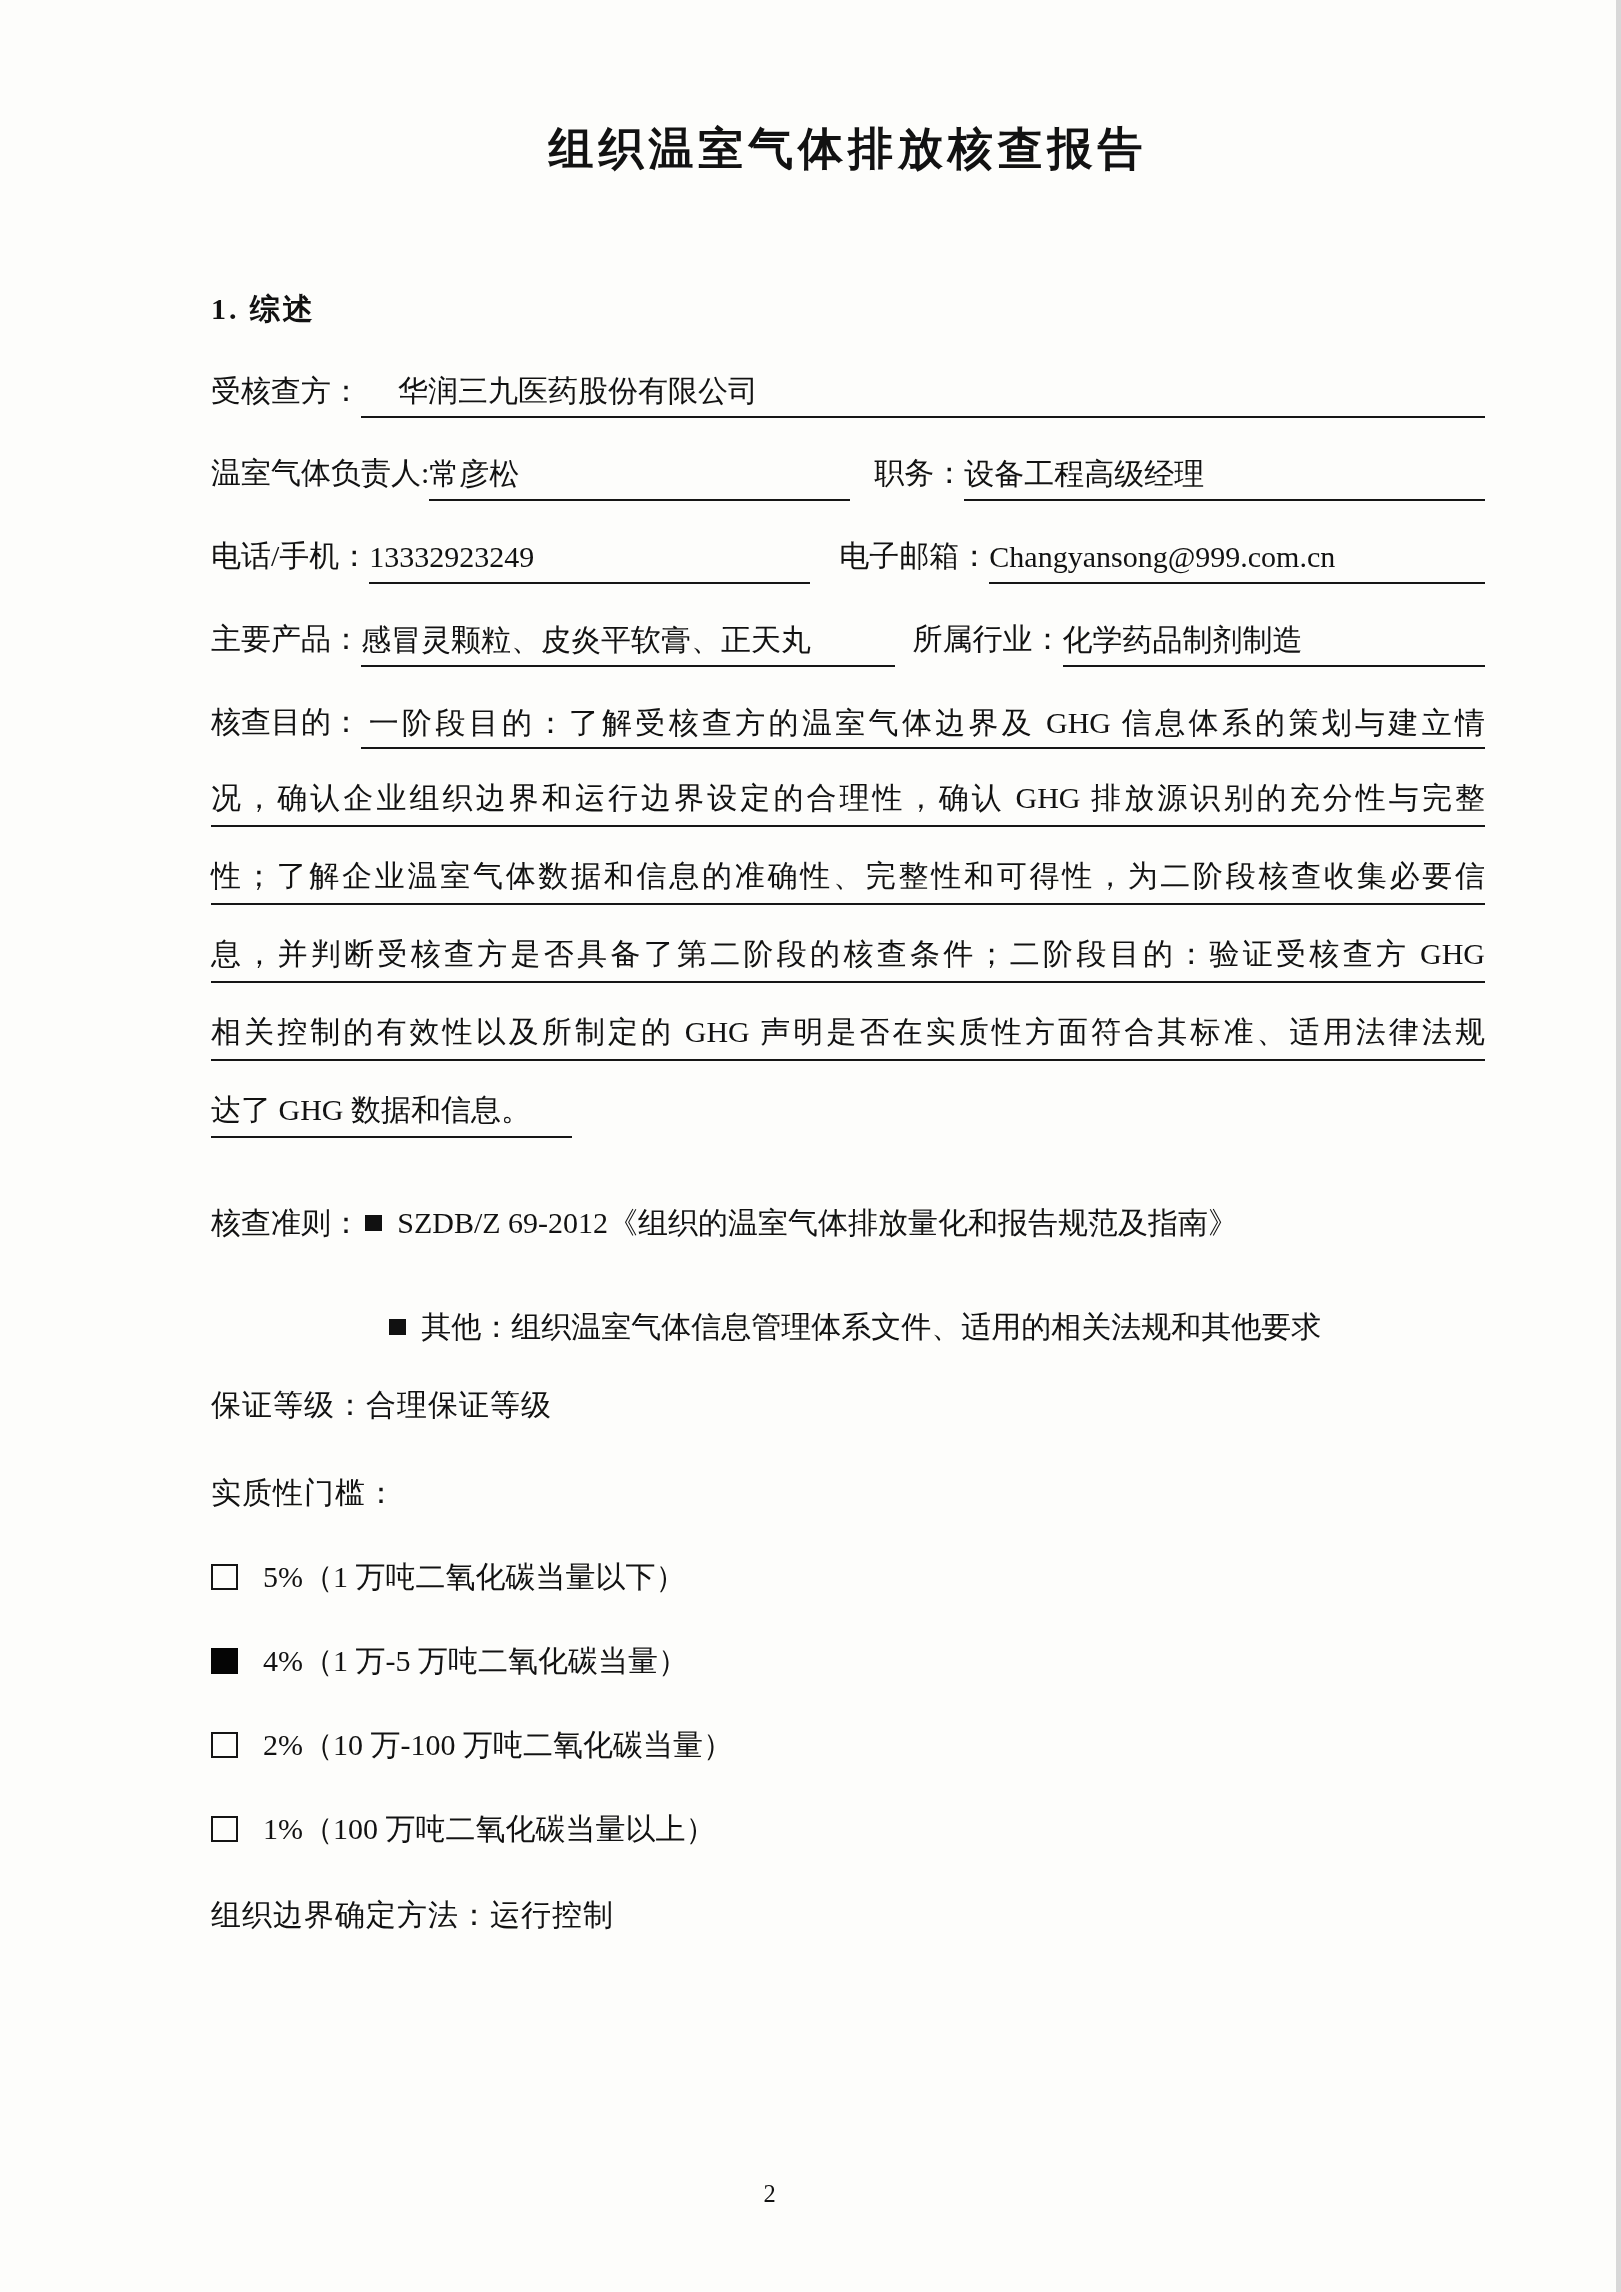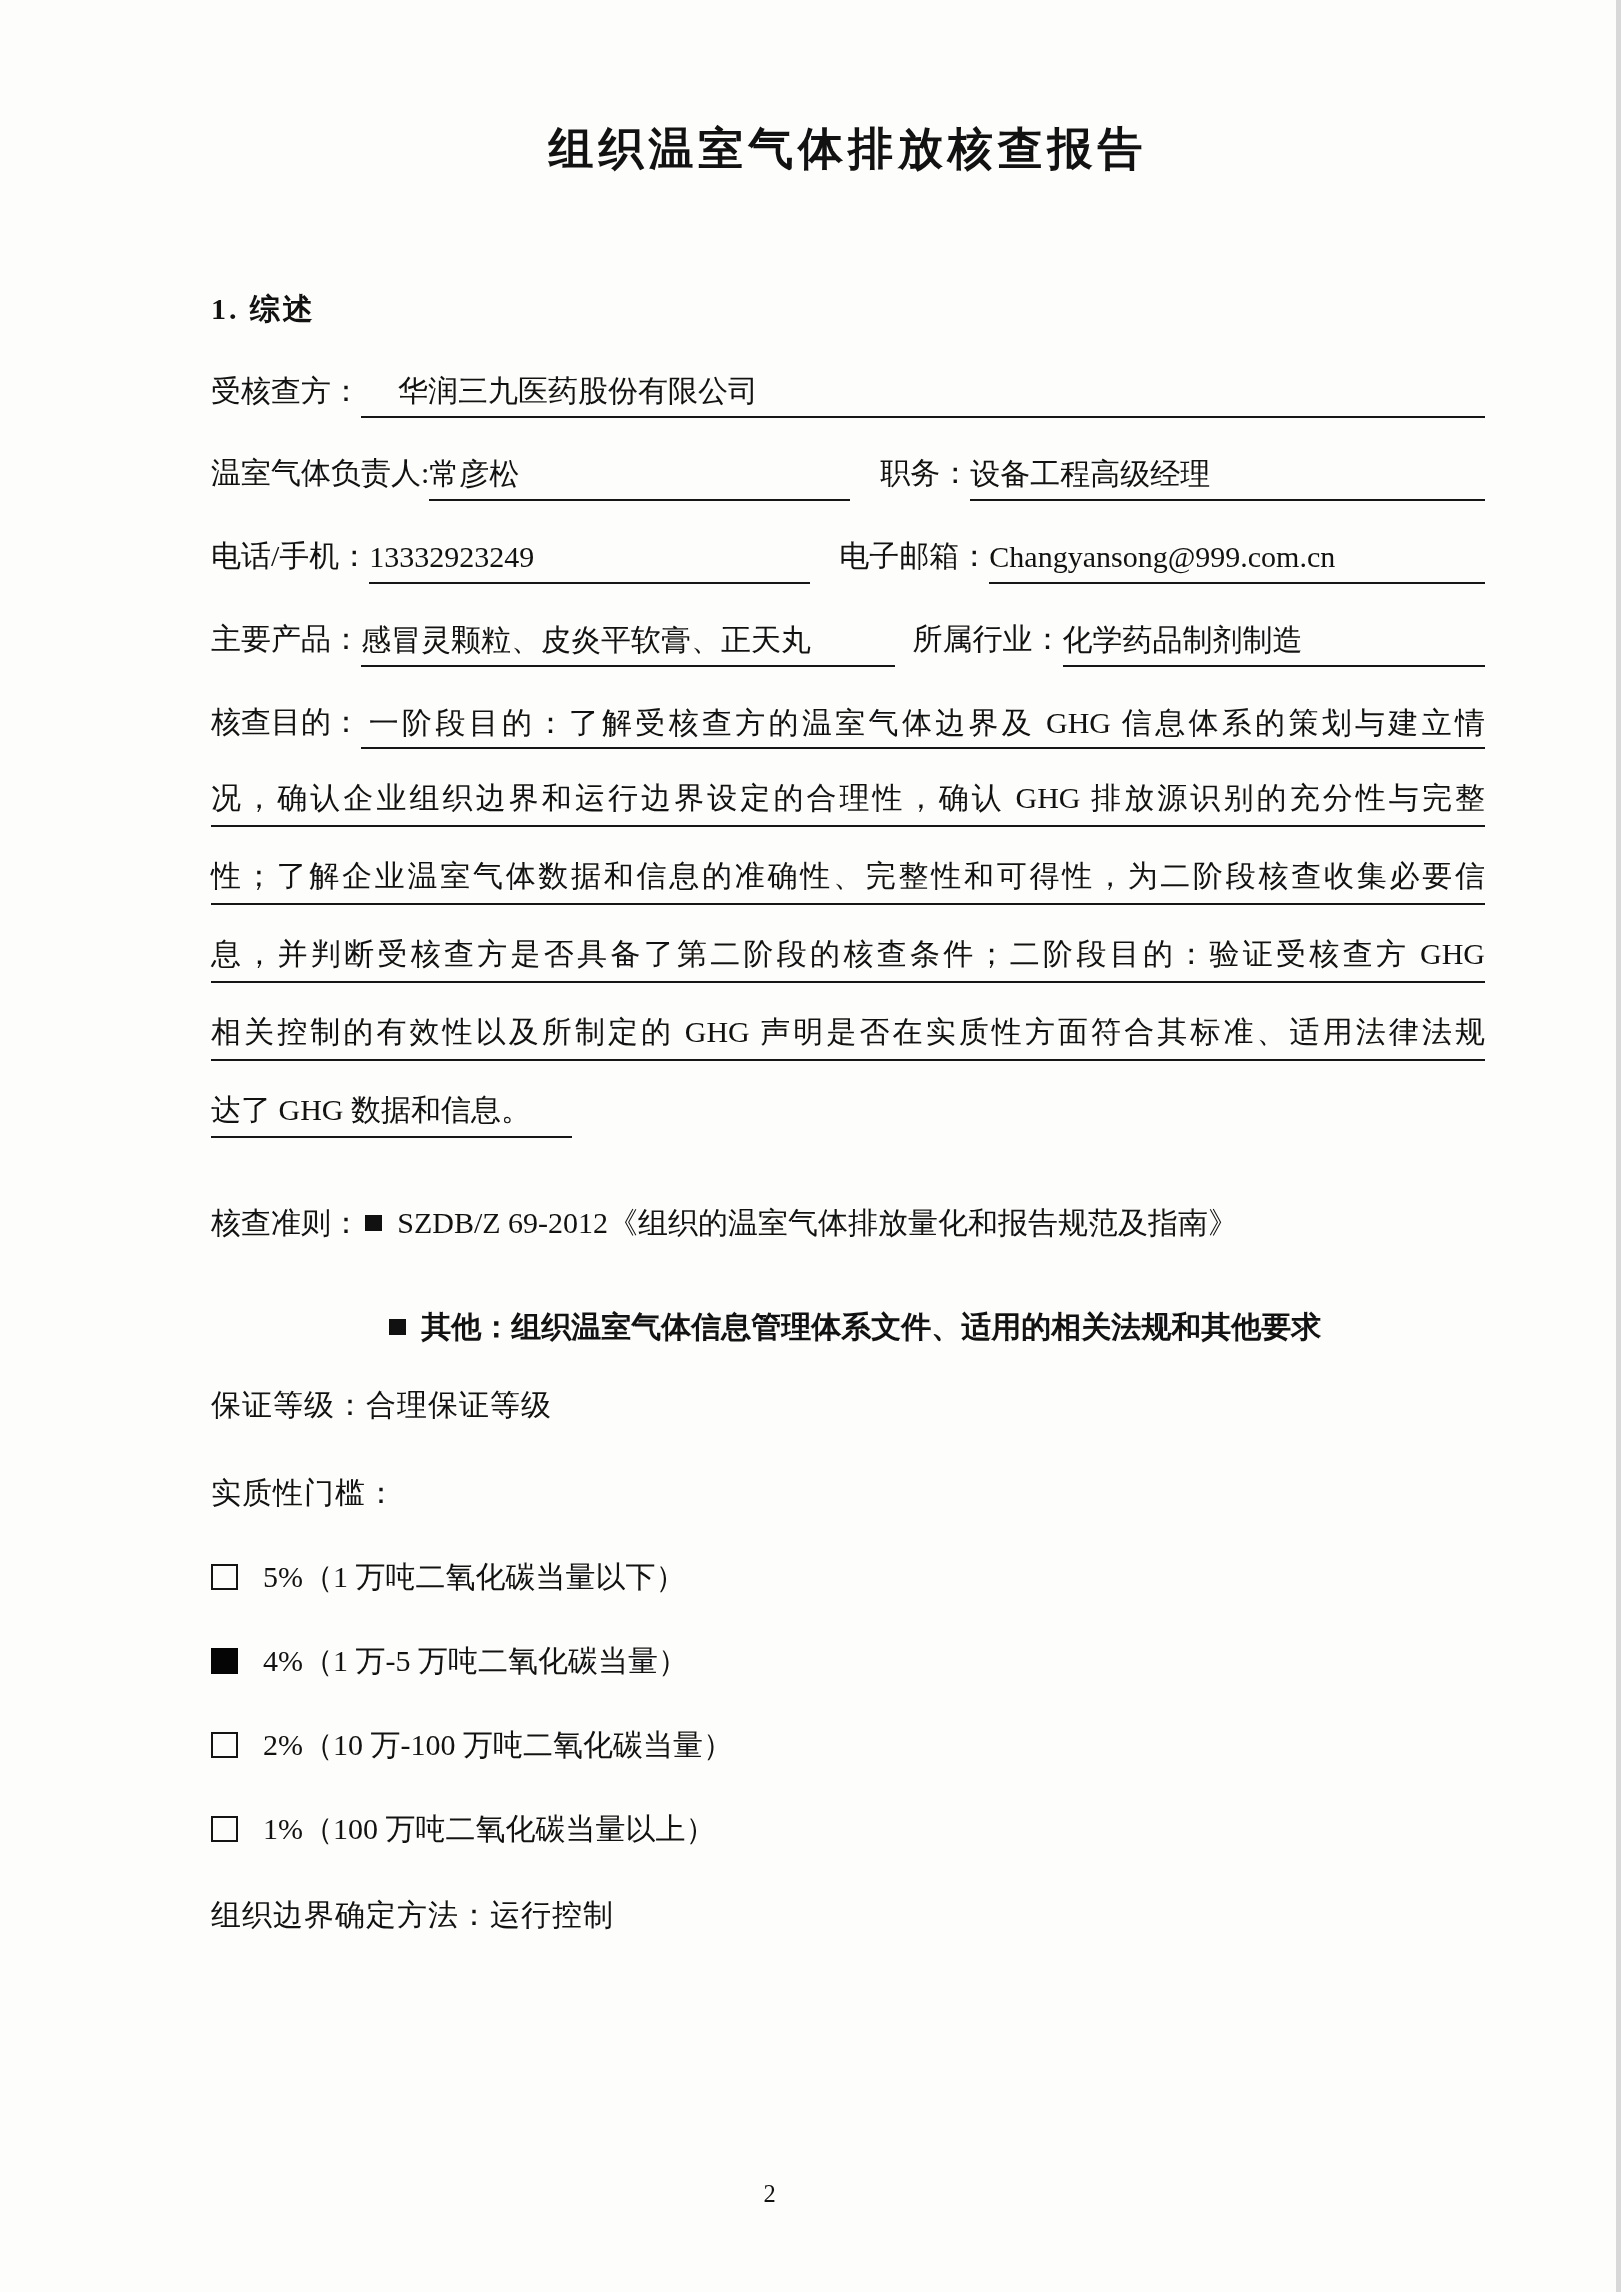--- a/index.html
+++ b/index.html
@@ -18,31 +18,31 @@
   .row{display:flex;align-items:flex-end;margin-top:35px;}
   .label{white-space:nowrap;padding-bottom:8.8px;flex:none;}
   .blank{
     border-bottom:2.9px solid #161616;padding-bottom:5.9px;
     text-align:left;white-space:nowrap;min-height:39px;box-sizing:content-box;
   }
   .blank.grow{flex:1;}
   .blank.left{text-align:left;padding-left:37px;}
   .blank.just{text-align:justify;text-align-last:justify;padding-left:7.8px;}
   .w430{width:421px;} .w450{width:441px;} .w545{width:534px;}
-  .gap16{margin-left:30px;} .gap30{margin-left:29px;} .gap18{margin-left:17.6px;}
+  .gap16{margin-left:24px;} .gap30{margin-left:29px;} .gap18{margin-left:17.6px;}
   .pline{
     margin-top:30px;border-bottom:2.9px solid #161616;padding-bottom:8.8px;
     line-height:37px;text-align:justify;text-align-last:justify;
   }
   .pline-last{
     display:inline-block;margin-top:30px;border-bottom:2.9px solid #161616;
     padding-bottom:8.8px;padding-right:41px;line-height:37px;font-family:Liberation Serif, serif;
   }
   .criteria-row{display:flex;align-items:center;margin-top:65px;}
-  .criteria-row.indent{margin-left:174px;font-weight:bold;}
+  .criteria-row.indent{margin-left:174px;}
   .bullet{width:16.7px;height:16.7px;background:#111;flex:none;margin:0 15.7px 0 3.9px;}
   .line{margin-top:39px;letter-spacing:1px;}
   .cb-row{display:flex;align-items:center;margin-top:45px;}
   .cb{width:26.5px;height:26.5px;border:2.9px solid #141414;box-sizing:border-box;flex:none;margin-right:25.5px;}
   .cb.checked{background:#050505;border-color:#050505;}
   .page-number{position:absolute;bottom:80px;left:0;width:1539px;text-align:center;font-size:24.5px;}
 </style>
 </head>
 <body>
 

